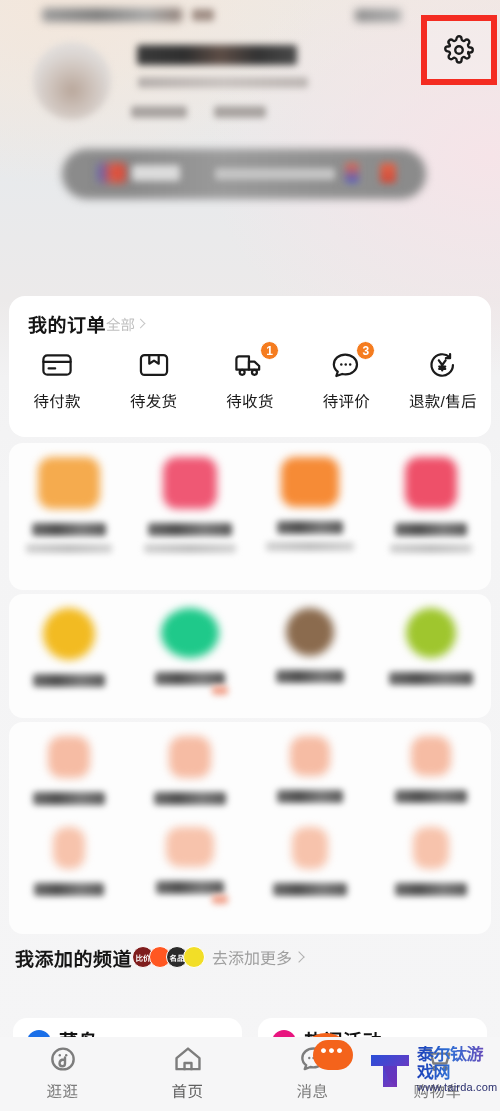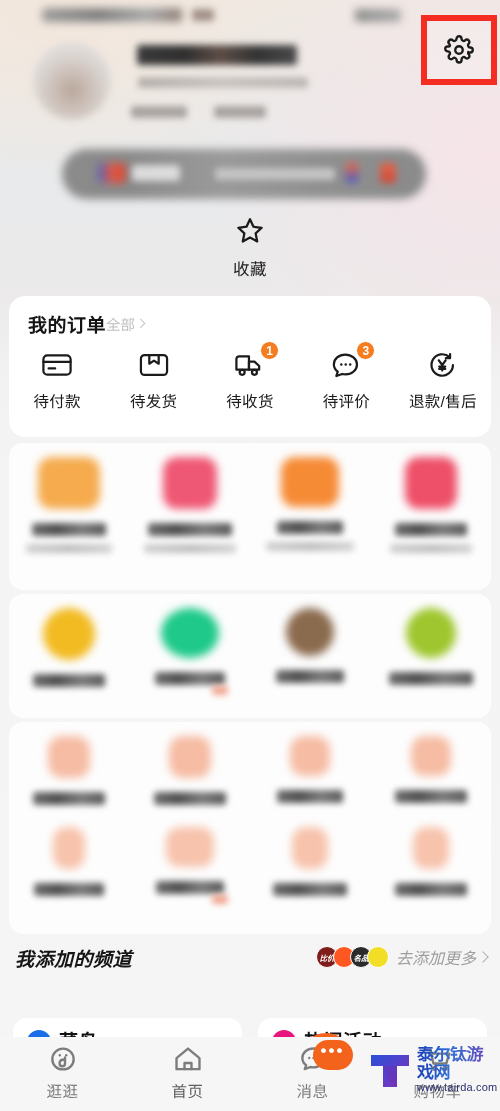--- a/index.html
+++ b/index.html
@@ -177,22 +177,22 @@
     filter: blur(3.2px);
     background: linear-gradient(90deg,#cfcfcf,#bdbdbd,#d2d2d2);
   }
   .svc-mini-badge {
     position: absolute; width: 16px; height: 9px; border-radius: 3px;
     filter: blur(3px); background: #f1a48e;
   }
 
   
   .ch-head {
-    position: absolute; left: 15px; top: 942px; right: 13px; height: 30px;
-    display: flex; align-items: center; justify-content: space-between; font-style: italic;
+    position: absolute; left: 15px; top: 942px; right: 28px; height: 30px;
+    display: flex; align-items: center; 
   }
   .ch-title { font-size: 19px; font-weight: bold; color: #161616; letter-spacing: .5px; }
   .ch-right { display: flex; align-items: center; gap: 7px; }
   .ch-avatars { display: flex; }
   .ch-av {
     width: 22px; height: 22px; border-radius: 50%;
     border: 1.6px solid #fff; margin-left: -5px;
     display: flex; align-items: center; justify-content: center;
     font-size: 7.5px; color: #fff; font-weight: bold; overflow: hidden;
   }
@@ -279,26 +279,20 @@
 </div>
 
 <div class="vip-banner"></div>
 <div class="vip-deco1"></div>
 <div class="vip-deco2"></div>
 <div class="vip-deco3"></div>
 <div class="vip-deco4"></div>
 <div class="vip-deco5"></div>
 
 <div class="quick-row">
-  <div class="quick-item">
-    <svg class="qi-icon" viewBox="0 0 24 24" fill="none" stroke="#1b1b1b" stroke-width="1.7" stroke-linejoin="round">
-      <path d="M12 3.2l2.62 5.6 6.13.79-4.52 4.2 1.17 6.06L12 16.95 6.6 19.85l1.17-6.06-4.52-4.2 6.13-.79z"></path>
-    </svg>
-    <span class="qi-label">收藏</span>
-  </div>
 </div>
 
 <div class="orders-card">
   <div class="orders-head">
     <span class="orders-title">我的订单</span>
     <span class="orders-all">
       <span>全部</span>
       <i class="chev"></i>
     </span>
   </div>

